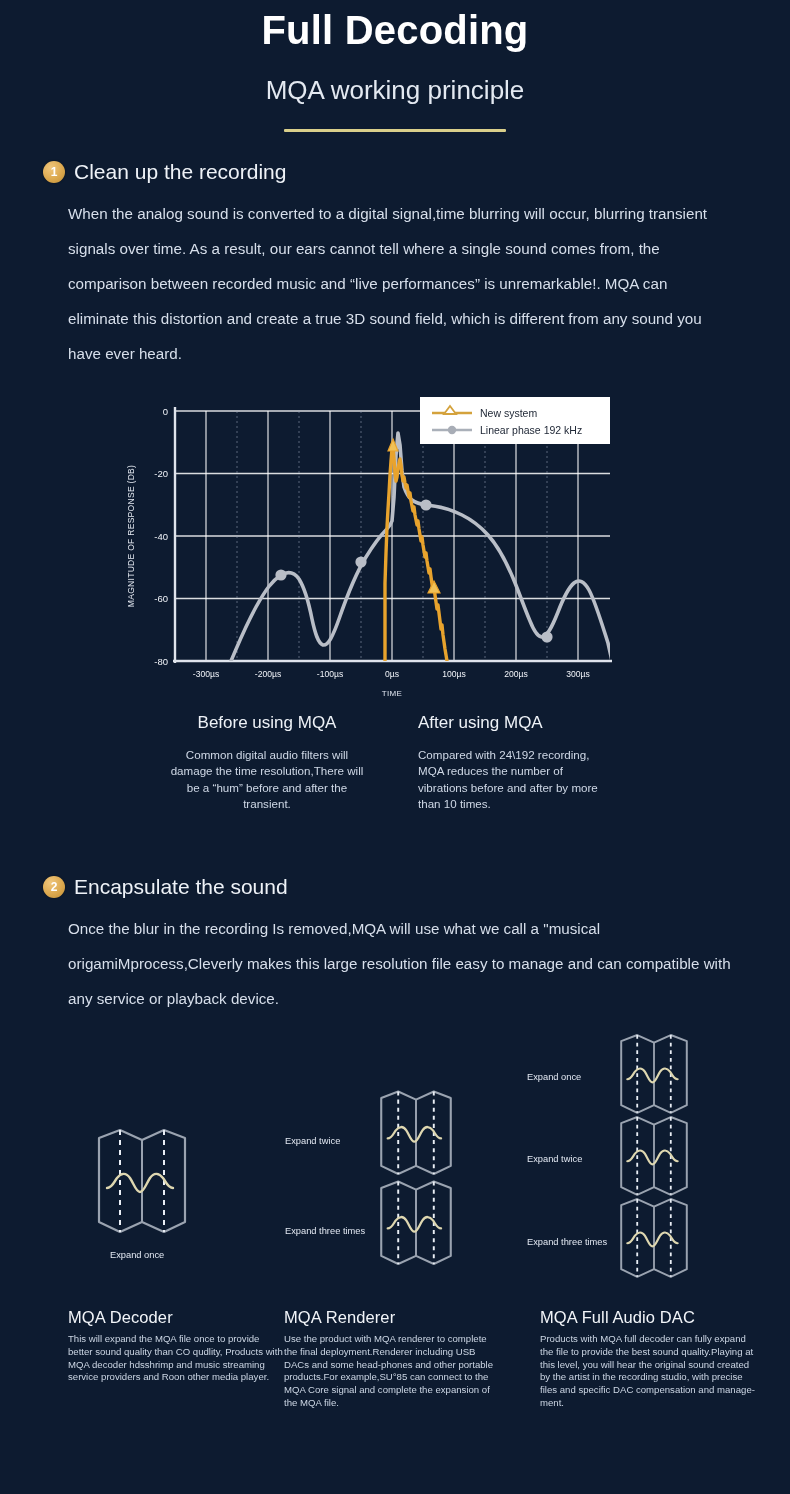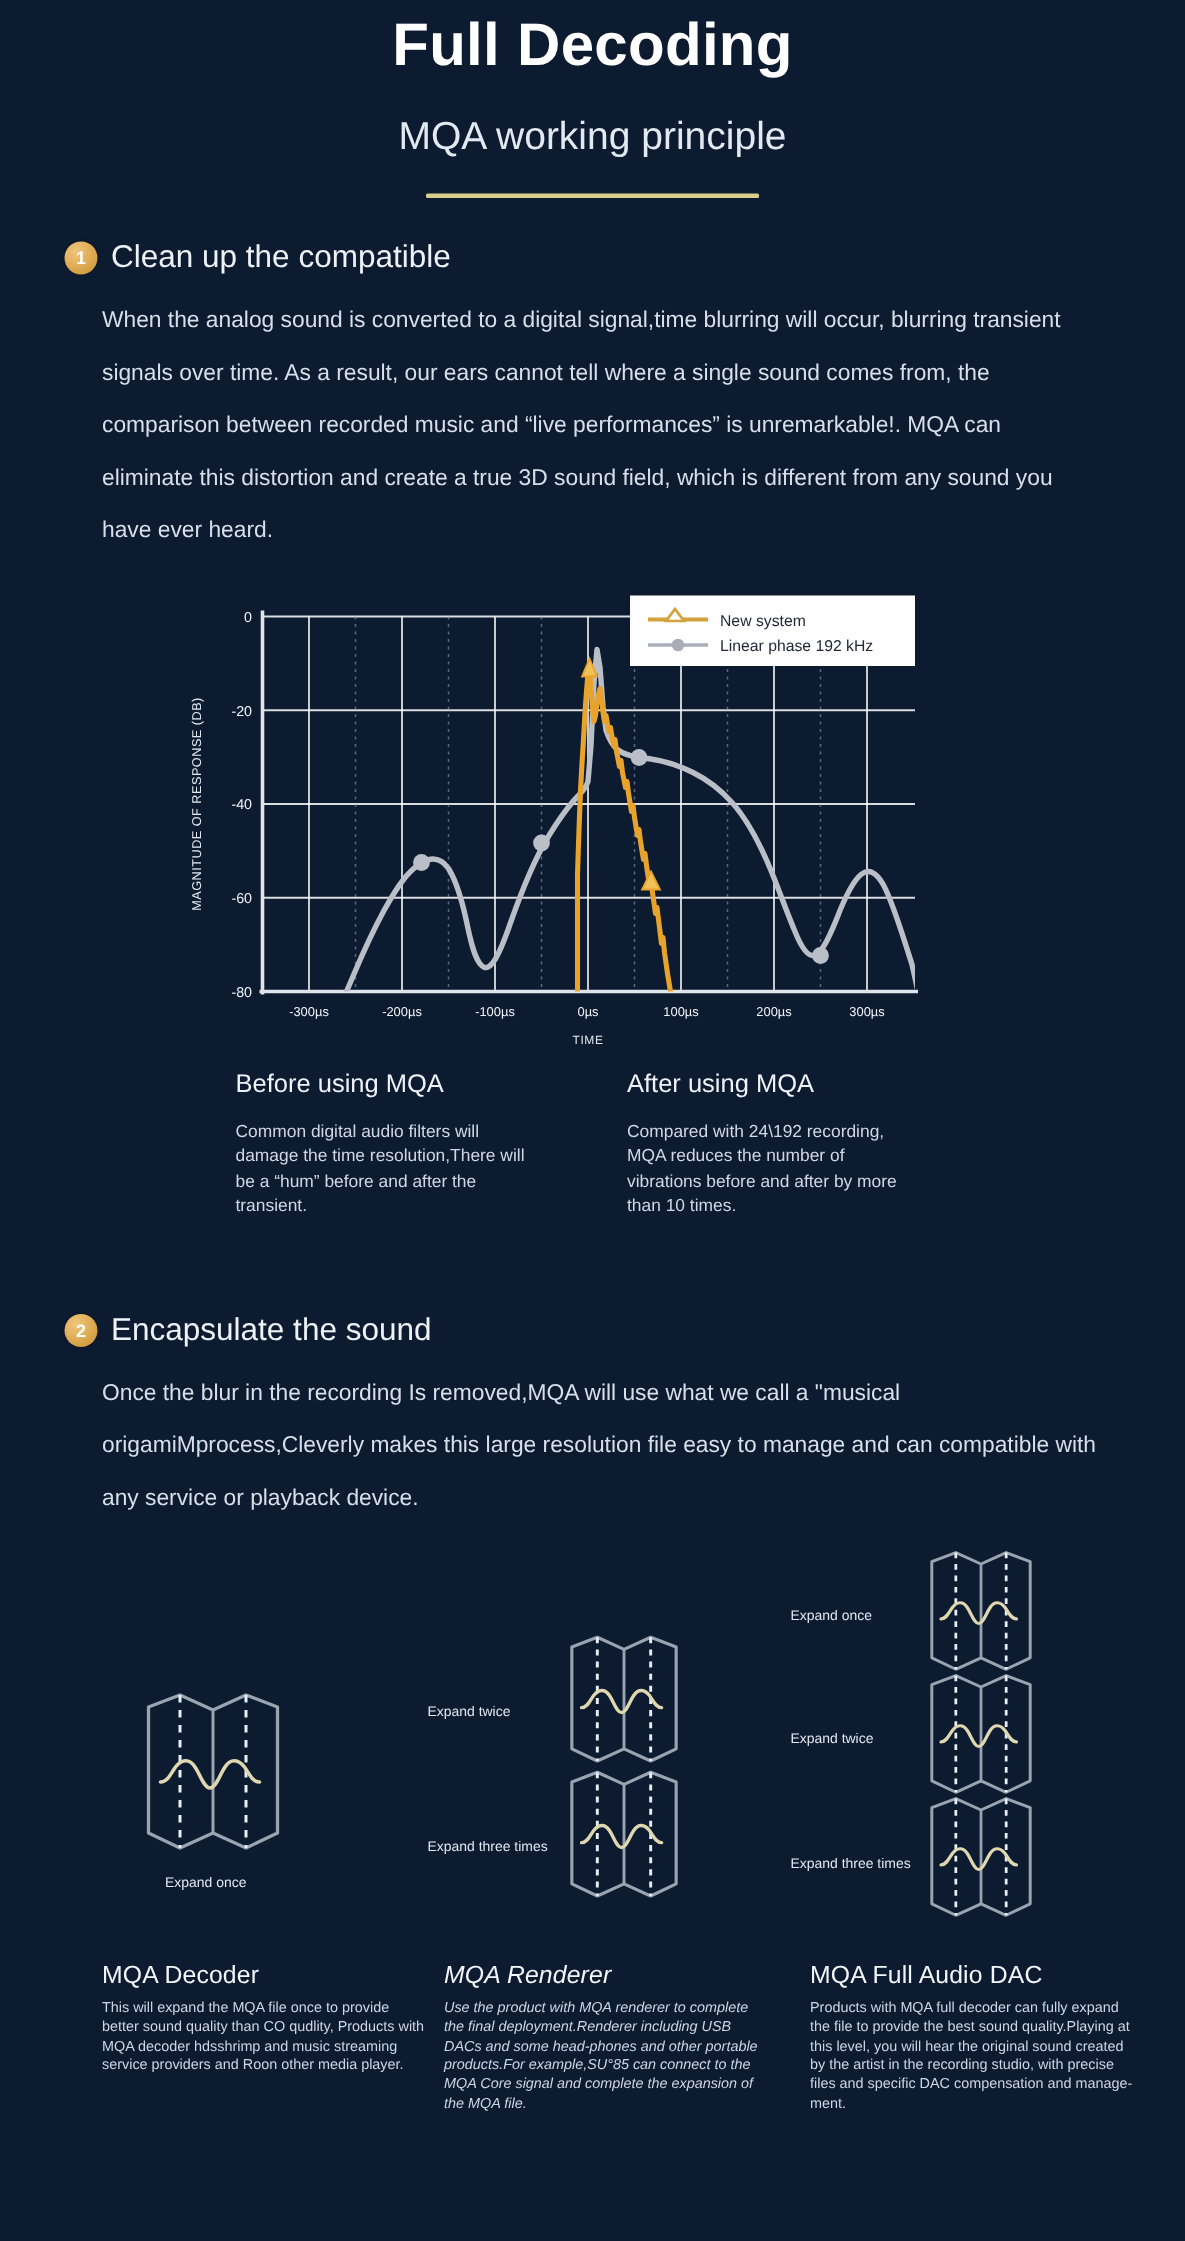--- a/index.html
+++ b/index.html
@@ -42,56 +42,56 @@
     font-size:15.2px;line-height:35px;color:#d7dfeb;font-weight:400;
   }
 
   
   .chart-wrap{position:relative;margin-top:22px;height:318px;}
   .chart-svg{position:absolute;left:120px;top:0;}
 
   
   .cap-row{position:relative;height:150px;margin-top:2px;}
   .cap{position:absolute;}
-  .cap.left{left:157px;width:200px;}
+  .cap.left{left:167px;width:200px;text-align:center;}
   .cap.right{left:418px;width:190px;}
   .cap h4{margin:0;font-size:17px;font-weight:400;color:#eef2f7;}
   .cap p{margin:14px 0 0 0;font-size:11.6px;line-height:16.4px;color:#cfd8e6;}
 
   
   .origami-area{position:relative;height:282px;margin-top:10px;}
   .ori{position:absolute;}
   .ori-label{
     font-size:9.3px;color:#e2e8f2;position:absolute;white-space:nowrap;
   }
 
   
   .bot-row{position:relative;height:170px;}
   .bot{position:absolute;width:215px;}
   .bot h4{margin:0;font-size:16.5px;font-weight:400;color:#f2f5f9;letter-spacing:.1px;}
   .bot p{margin:6px 0 0 0;font-size:9.6px;line-height:12.8px;color:#ccd6e4;}
   .bot.c1{left:68px;}
-  .bot.c2{left:296px;font-style:italic;}
+  .bot.c2{left:284px;}
   .bot.c3{left:528px;margin-left:12px;}
 </style>
 </head>
 <body>
 
 <div class="page">
 
   <div class="header">
     <div class="title">Full Decoding</div>
     <div class="subtitle">MQA working principle</div>
     <div class="divider"></div>
   </div>
 
   <div style="margin-top:28px;">
     <div class="sec-head">
       <div class="badge">1</div>
-      <div class="sec-title">Clean up the compatible</div>
+      <div class="sec-title">Clean up the recording</div>
     </div>
     <div class="body-text">When the analog sound is converted to a digital signal,time blurring will occur, blurring transient signals over time. As a result, our ears cannot tell where a single sound comes from, the comparison between recorded music and  “live performances”  is unremarkable!. MQA can eliminate this distortion and create a true 3D sound field, which is different from any sound you have ever heard.</div>
   </div>
 
   <div class="chart-wrap">
     <svg class="chart-svg" width="520" height="318" viewBox="0 0 520 318">
       <defs>
         <clipPath id="plotclip">
             <rect x="55" y="18" width="435" height="250"></rect>
           </clipPath>

